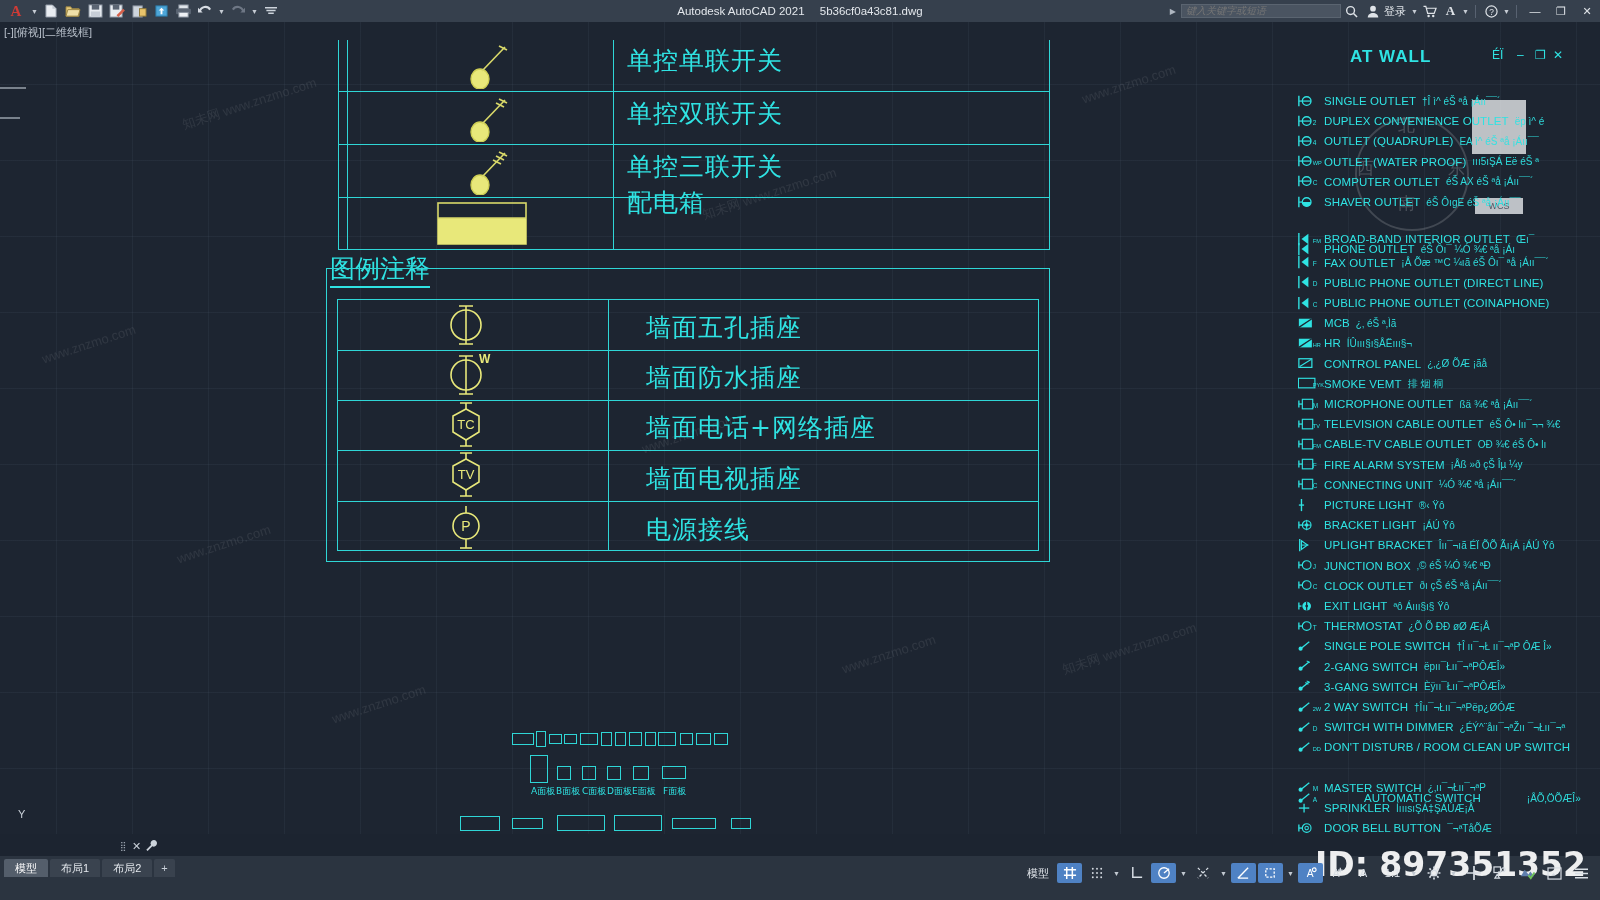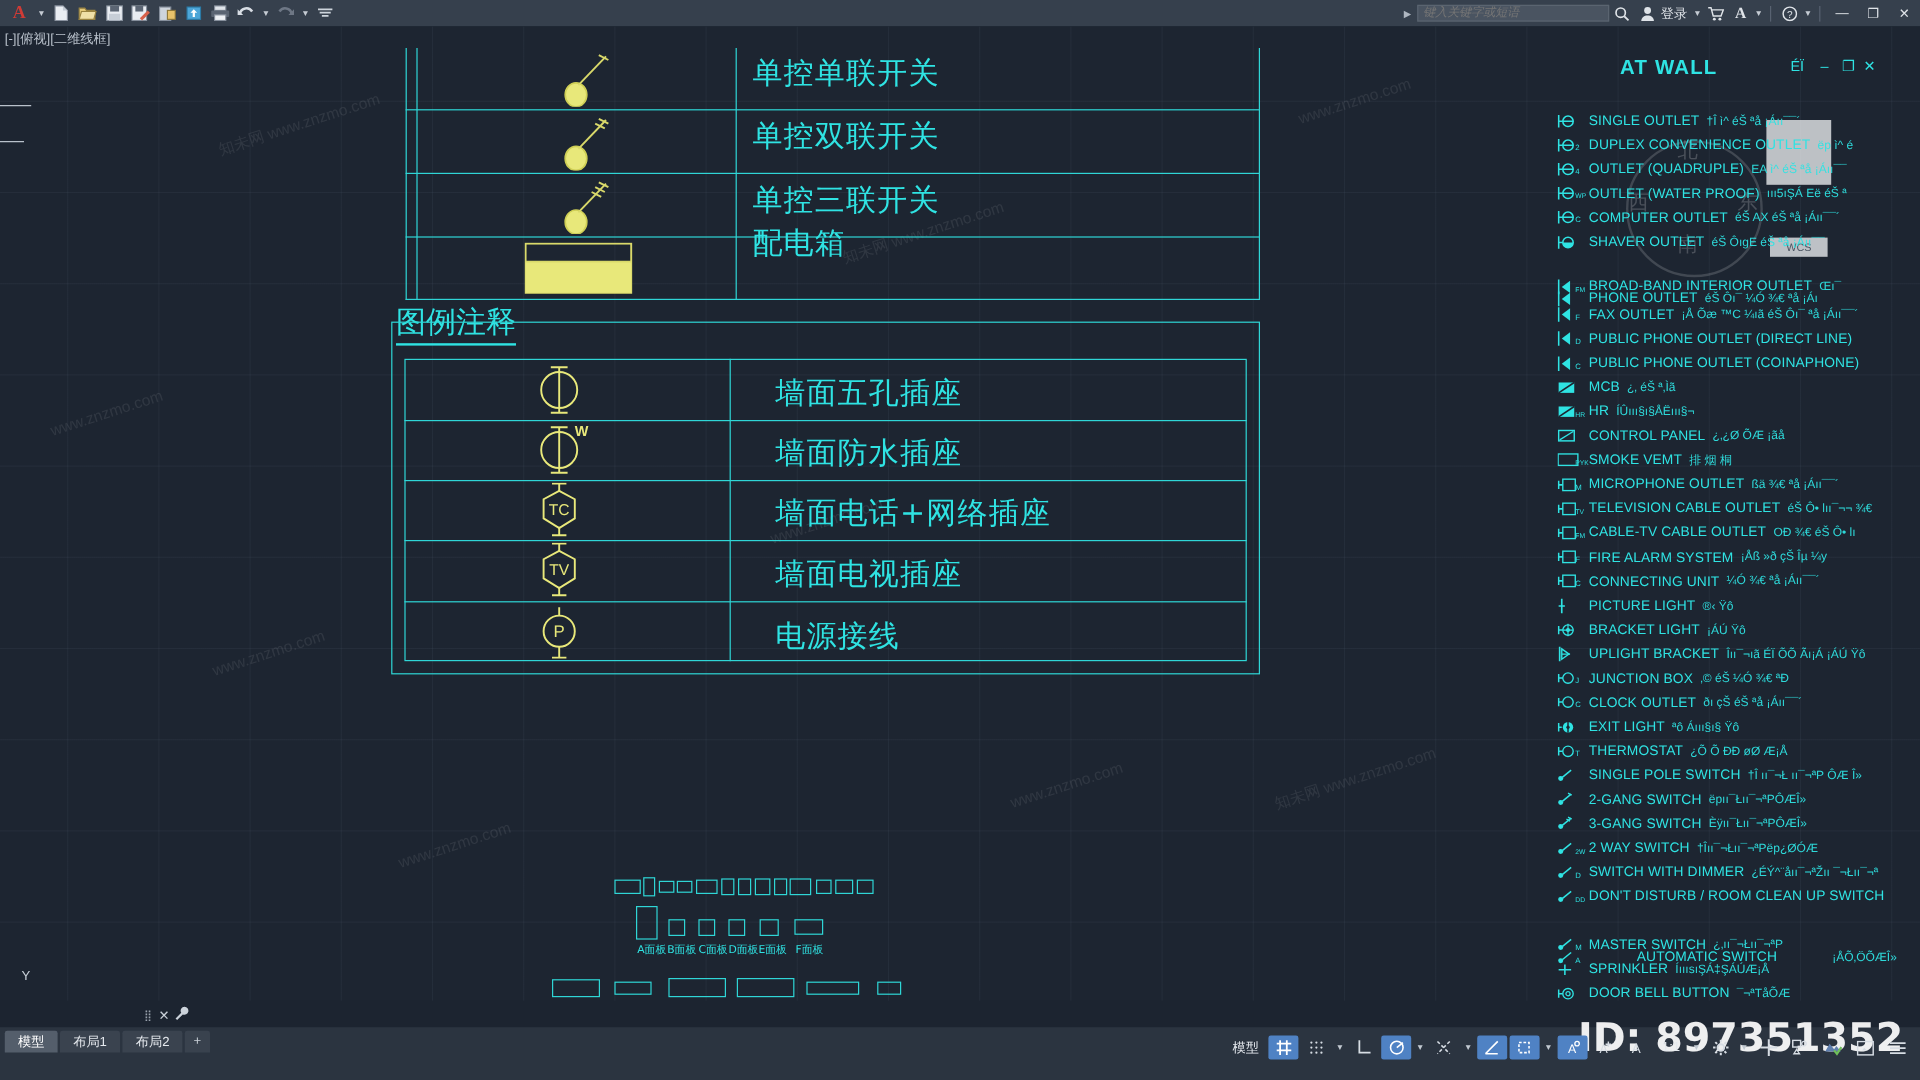--- a/index.html
+++ b/index.html
@@ -190,20 +190,24 @@
           </svg>
       </div>
       <div class="caret">▼</div>
       <div class="qat-ico">
         <svg width="14" height="12" viewBox="0 0 15 13">
             <path d="M1 3h13M2.5 6h10M4.5 9h6" stroke="#cdd4dc" stroke-width="1.6"></path>
           </svg>
       </div>
     </div>
 
+    <div class="title-center">
+      <span>Autodesk AutoCAD 2021</span>
+      <span>5b36cf0a43c81.dwg</span>
+    </div>
 
     <div class="tb-right">
       <span class="srch-arrow">▶</span>
       <input class="srch" placeholder="键入关键字或短语" style="">
       <div class="tb-ico">
         <svg width="13" height="13" viewBox="0 0 14 14">
             <circle cx="6" cy="6" r="4.2" stroke="#dfe3e8" stroke-width="1.5" fill="none"></circle>
             <path d="M9.2 9.2L13 13" stroke="#dfe3e8" stroke-width="1.6"></path>
           </svg>
       </div>

